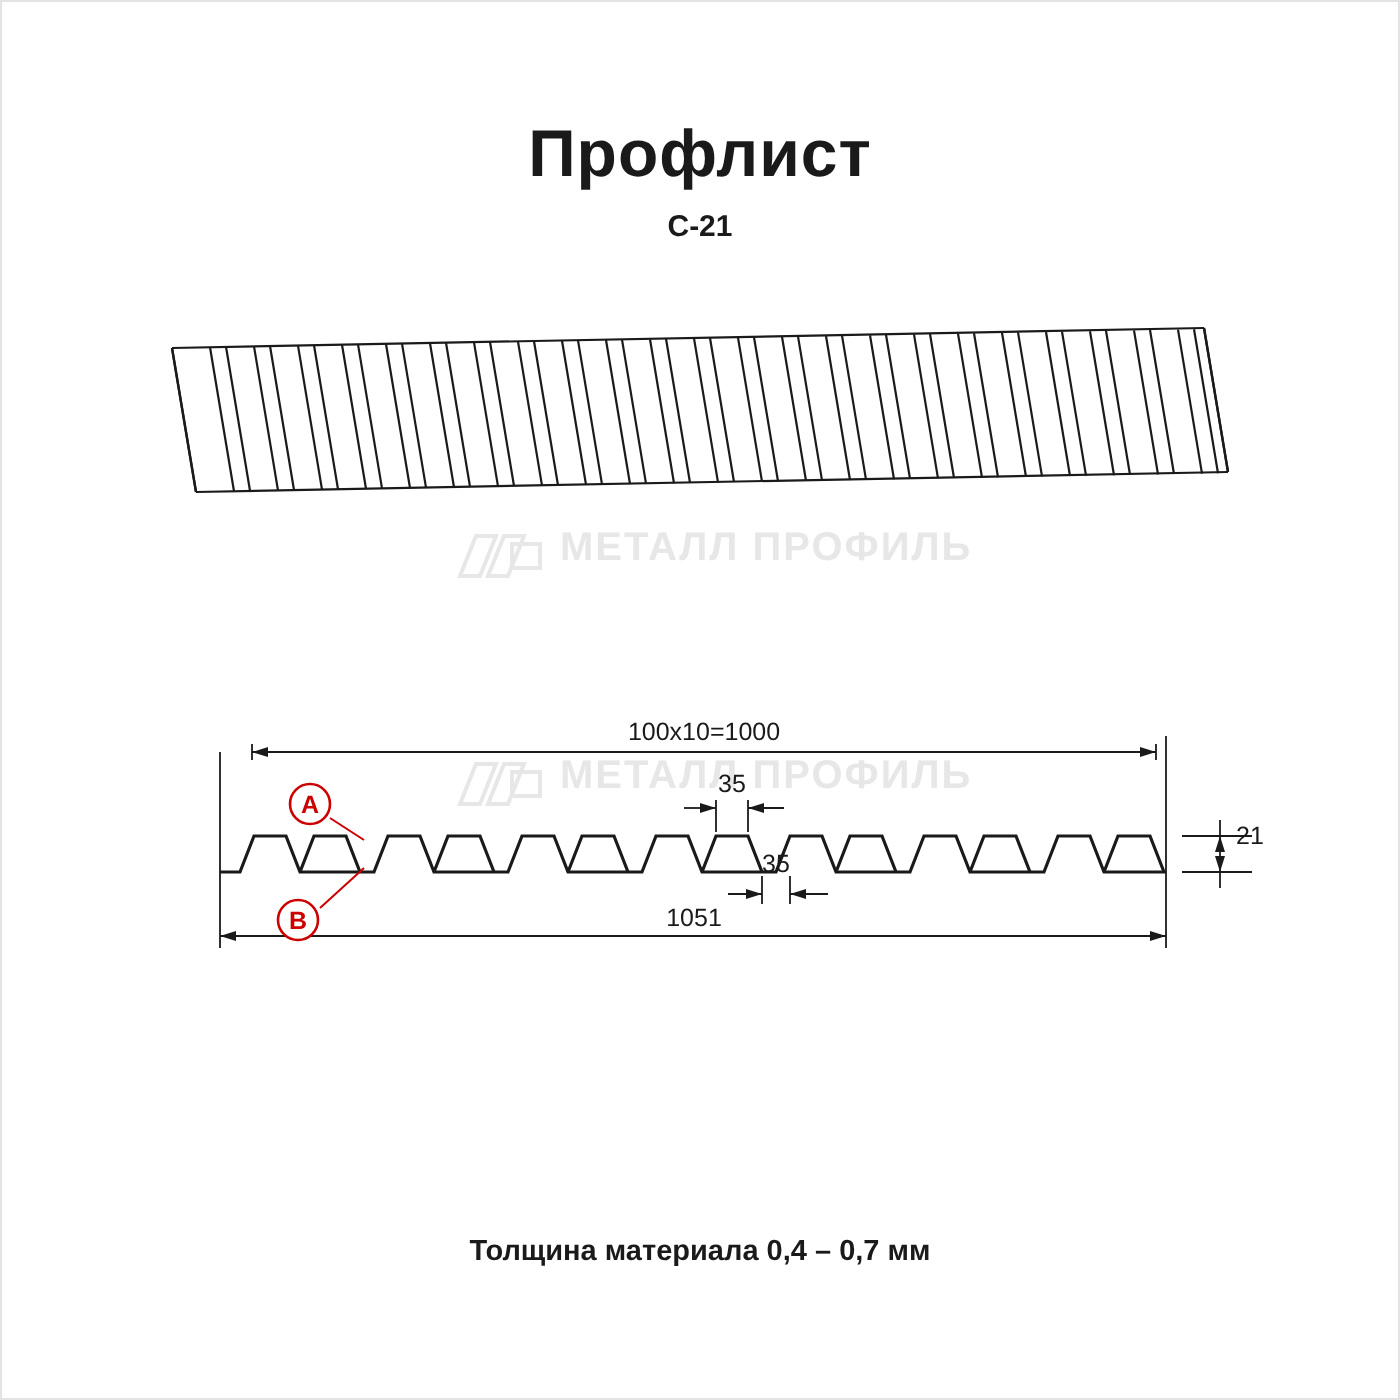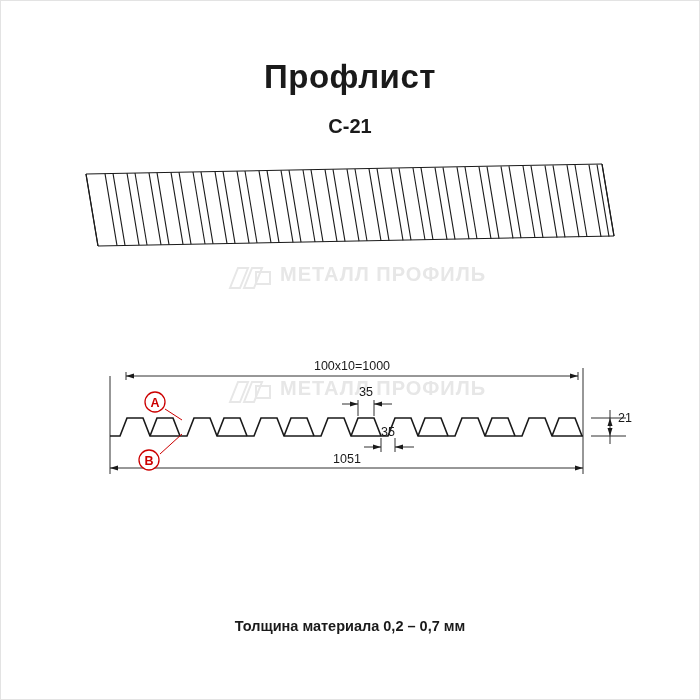--- a/index.html
+++ b/index.html
@@ -41,24 +41,23 @@
     font-weight: bold;
     letter-spacing: 0.5px;
     color: #1a1a1a;
   }
   .subtitle {
     position: absolute;
     top: 105px;
     left: 0;
     width: 700px;
     text-align: center;
-    font-size: 20px;
+    font-size: 15px;
     font-weight: bold;
     color: #1a1a1a;
-    margin-top: 10px;
   }
   .footer-note {
     position: absolute;
     top: 618px;
     left: 0;
     width: 700px;
     text-align: center;
     font-size: 14.5px;
     font-weight: bold;
     color: #1a1a1a;
@@ -292,15 +291,15 @@
       <text class="callout-letter" x="79" y="112.5" text-anchor="middle">B</text>
     </g>
 
     <text class="dim-text" x="282" y="18" text-anchor="middle">100х10=1000</text>
     <text class="dim-text" x="277" y="111" text-anchor="middle">1051</text>
     <text class="dim-text" x="296" y="44" text-anchor="middle">35</text>
     <text class="dim-text" x="318" y="84" text-anchor="middle">35</text>
     <text class="dim-text" x="548" y="70" text-anchor="start">21</text>
   </svg>
 
-  <div class="footer-note">Толщина материала 0,2 – 0,7 мм</div>
+  <div class="footer-note">Толщина материала 0,4 – 0,7 мм</div>
 
 </div>
 
 </body></html>

